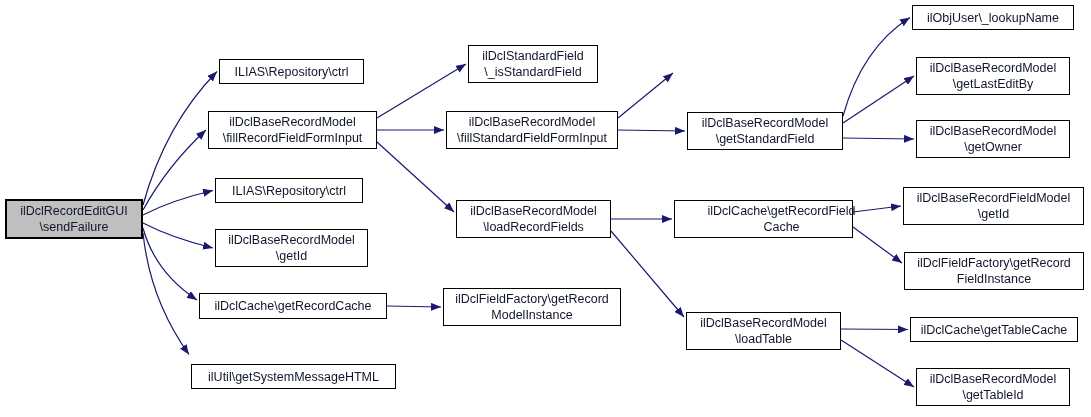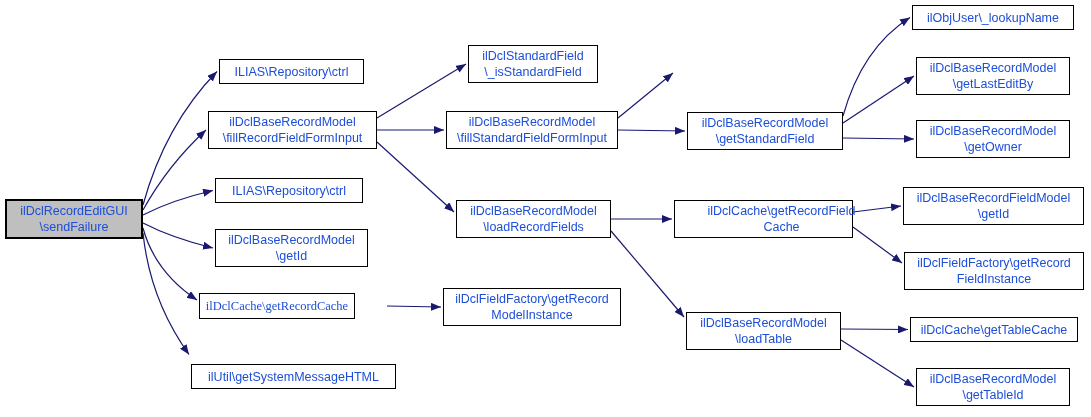--- a/index.html
+++ b/index.html
@@ -11,21 +11,21 @@
     overflow:hidden;
   }
   .edge-layer{position:absolute;left:0;top:0;width:1091px;height:417px;}
   .gedge{fill:none;stroke:var(--edge-color,#191970);stroke-width:1.2px;}
   .gnode{
     position:absolute;box-sizing:border-box;
     border:1px solid var(--node-border,#000000);
     background:var(--node-fill,#ffffff);
     display:flex;flex-direction:column;align-items:center;justify-content:center;
     font-size:12.5px;line-height:1.28;text-align:center;white-space:nowrap;
-    color:#1d4ed8;z-index:2;
+    color:#0f172a;z-index:2;
   }
   .gnode.root{
     background:var(--root-fill,#bfbfbf);
     border-width:2px;
   }
 </style>
 </head>
 <body>
 
 <div class="canvas">
@@ -68,21 +68,21 @@
       <span>ilDclBaseRecordModel</span>
       <span>\fillRecordFieldFormInput</span>
     </div>
     <div class="gnode" style="left: 215px; top: 178px; width: 148px; height: 25px;">
       <span>ILIAS\Repository\ctrl</span>
     </div>
     <div class="gnode" style="left: 215px; top: 229px; width: 153px; height: 38px;">
       <span>ilDclBaseRecordModel</span>
       <span>\getId</span>
     </div>
-    <div class="gnode" style="left: 199px; top: 293px; width: 156px; height: 26px; font-family: Liberation Serif, serif;">
+    <div class="gnode" style="left: 199px; top: 293px; width: 188px; height: 26px;">
       <span>ilDclCache\getRecordCache</span>
     </div>
     <div class="gnode" style="left: 191px; top: 364px; width: 205px; height: 25px;">
       <span>ilUtil\getSystemMessageHTML</span>
     </div>
     <div class="gnode" style="left: 468px; top: 45px; width: 130px; height: 38px;">
       <span>ilDclStandardField</span>
       <span>\_isStandardField</span>
     </div>
     <div class="gnode" style="left: 446px; top: 111px; width: 172px; height: 38px;">

